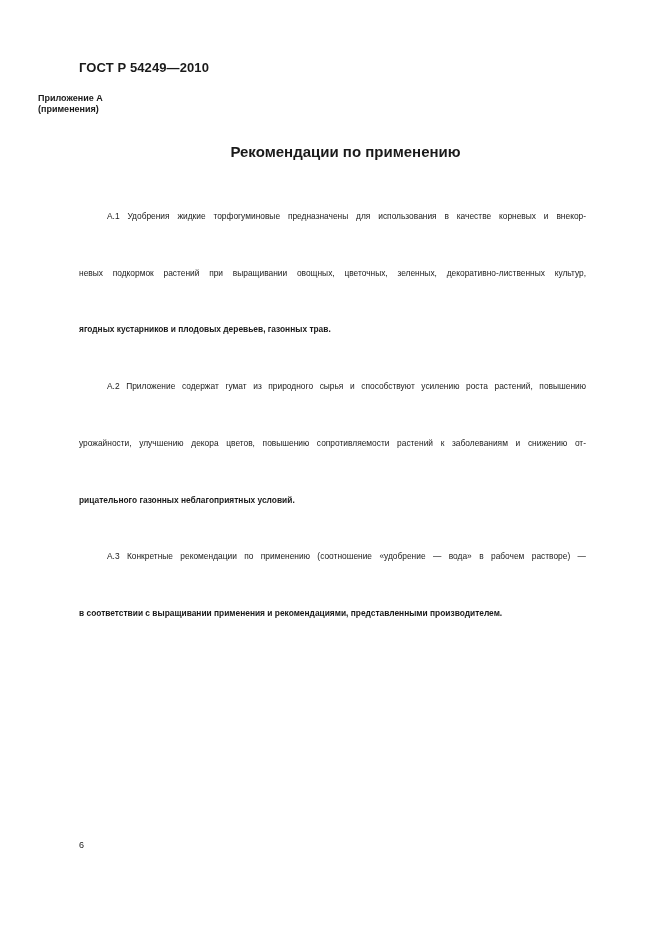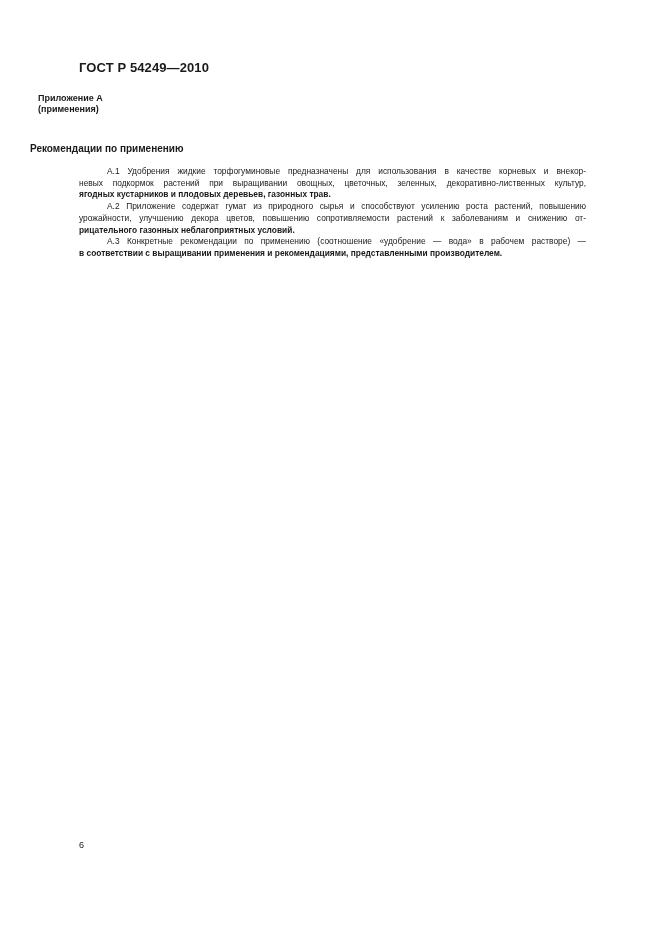--- a/index.html
+++ b/index.html
@@ -32,38 +32,40 @@
       font-weight: bold;
       line-height: 11px;
       margin-left: 8px;
     }
     .appendix-block div { padding-left: 30px; }
     .section-title {
       position: absolute;
       left: 0;
       width: 661px;
       top: 143px;
-      font-size: 10px;
+      text-align: center;
+      font-size: 15px;
       font-weight: bold;
       padding-left: 30px;
       box-sizing: border-box;
     }
     .body-text {
       position: absolute;
       left: 79px;
       top: 166px;
       width: 507px;
       font-size: 8.4px;
       line-height: 11.7px;
     }
     .body-text .line {
       white-space: nowrap;
       text-align: justify;
       text-align-last: justify;
       display: block;
+      margin-top: 45px;
     }
     .body-text .line.last {
       text-align-last: left;
       font-weight: bold;
     }
     .body-text .line.indent {
       padding-left: 28px;
     }
     .page-number {
       position: absolute;

